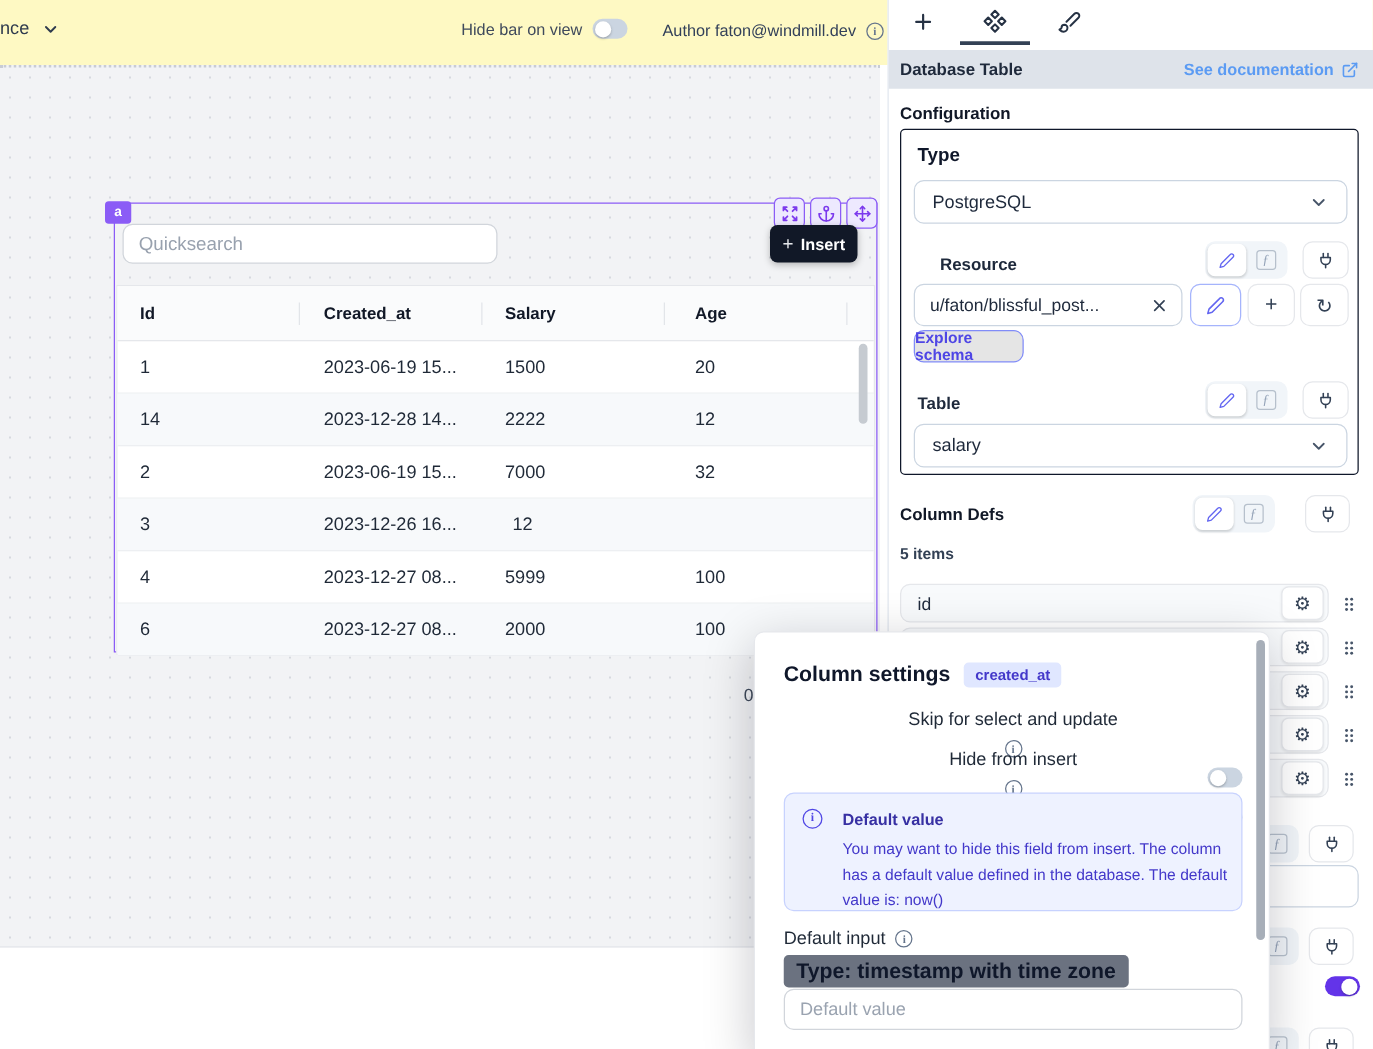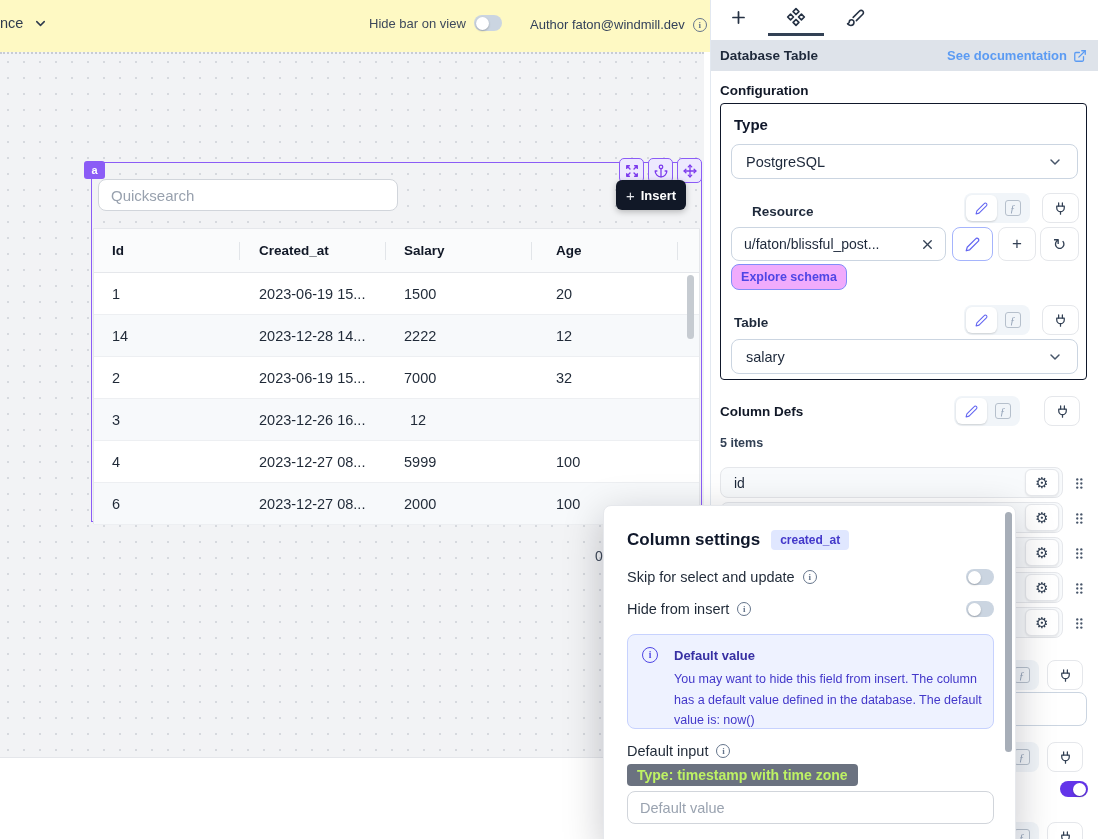--- a/index.html
+++ b/index.html
@@ -103,22 +103,22 @@
   .sqbtn { position:absolute; background:#fff; border:1px solid #e5e7eb; border-radius:8px;
     display:flex; align-items:center; justify-content:center; color:#334155; cursor:pointer; }
   .sqbtn svg { width:15px; height:15px; }
   .sqbtn.indigo { border:1.5px solid #a5b4fc; color:#6366f1; }
 
   .res-input { position:absolute; left:10px; top:123px; width:215px; height:34px; border:1px solid #cbd5e1;
     border-radius:8px; background:#fff; display:flex; align-items:center; padding:0 10px 0 12px;
     font-size:14px; color:#1e293b; }
   .res-input .val { white-space:nowrap; overflow:hidden; }
   .res-clear { margin-left:auto; color:#334155; cursor:pointer; display:flex; }
-  .explore-btn { position:absolute; left:10px; top:160px; width:116px; height:26px;
-    border:1px solid #818cf8; border-radius:8px; background:#f0abfc; color:#4f46e5; font-size:12.5px;
+  .explore-btn { position:absolute; left:10px; top:160px; width:88px; height:26px;
+    border:1px solid #818cf8; border-radius:8px; background:#e5e5e5; color:#4f46e5; font-size:12.5px;
     font-weight:600; display:flex; align-items:center; justify-content:center; cursor:pointer; }
 
   .coldefs-label { position:absolute; left:9px; top:404px; font-size:13.5px; font-weight:700; color:#111827; }
   .items-count { position:absolute; left:9px; top:436px; font-size:12.5px; font-weight:700; color:#334155; }
   .cd-row { position:absolute; left:9px; width:343px; height:31px; background:#f8fafc;
     border:1px solid #e5e7eb; border-radius:8px; display:flex; align-items:center; padding-left:13px;
     font-size:14px; color:#1e293b; }
   .gear-btn { position:absolute; width:34px; height:27px; background:#fff; border:1px solid #e5e7eb;
     border-radius:6px; display:flex; align-items:center; justify-content:center; color:#334155;
     cursor:pointer; box-shadow:0 1px 2px rgba(0,0,0,.08); font-size:15px;
@@ -134,35 +134,35 @@
   .popup { position:absolute; left:603px; top:505px; width:413px; height:340px; background:#fff;
     border:1px solid #e6e8ec; border-radius:8px 8px 0 0; z-index:50;
     box-shadow:0 10px 40px rgba(2,6,23,.22); }
   .pp-thumb { position:absolute; right:3px; top:6px; width:7px; height:240px; background:#a7aeb8;
     border-radius:4px; }
   .pp-titlerow { position:absolute; left:23px; top:24px; display:flex; align-items:center; gap:11px; }
   .pp-title { font-size:17px; font-weight:700; color:#0f172a; }
   .pp-badge { background:#e0e7ff; color:#4338ca; font-size:12px; font-weight:700; border-radius:4px;
     padding:3px 9px; }
   .pp-row { position:absolute; left:23px; width:367px; height:18px; display:flex; align-items:center;
-    gap:8px; font-size:14.5px; color:#1f2937; }
+    gap:8px; font-size:14.5px; color:#1f2937;flex-direction:column; }
   .pp-row .switch { margin-left:auto; }
   .pp-alert { position:absolute; left:23px; top:128px; width:367px; height:95px; background:#eef2ff;
     border:1px solid #c7d2fe; border-radius:8px; }
   .pp-alert-icon { position:absolute; left:14px; top:12px; width:16px; height:16px;
     border:1.5px solid #4f46e5; border-radius:50%; color:#4f46e5; font-size:9.5px; font-weight:700;
     display:flex; align-items:center; justify-content:center;
     font-family:"Liberation Serif","DejaVu Serif",serif; }
   .pp-alert-title { position:absolute; left:46px; top:13px; font-size:13px; font-weight:700; color:#3730a3; }
   .pp-alert-body { position:absolute; left:46px; top:34px; width:322px; font-size:12.5px;
     line-height:1.65; color:#4338ca; }
   .pp-definput { position:absolute; left:23px; top:237px; display:flex; align-items:center; gap:8px;
     font-size:14.5px; color:#1f2937; }
-  .pp-typebadge { position:absolute; left:23px; top:258px; background:#6b7280; color:#bef264;
-    font-size:14px; font-weight:700; border-radius:4px; padding:3px 10px; }
+  .pp-typebadge { position:absolute; left:23px; top:258px; background:#6b7280; color:#0f172a;
+    font-size:17px; font-weight:700; border-radius:4px; padding:3px 10px; }
   .pp-input { position:absolute; left:23px; top:285px; width:367px; height:33px; border:1px solid #d1d5db;
     border-radius:8px; padding:0 12px; font-size:14.5px; color:#1f2937; font-family:inherit; outline:none; }
   .pp-input::placeholder { color:#9aa3b0; }
 
   svg { display:block; }
 </style>
 </head>
 <body>
 
 <div class="topbar">

